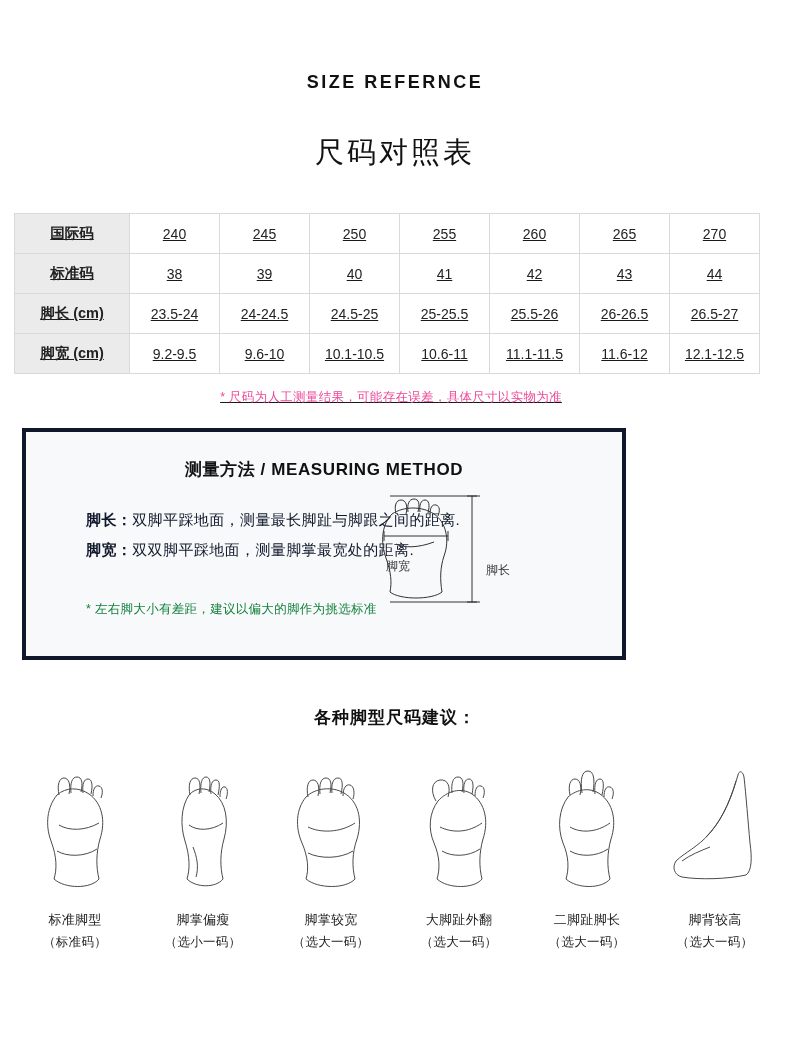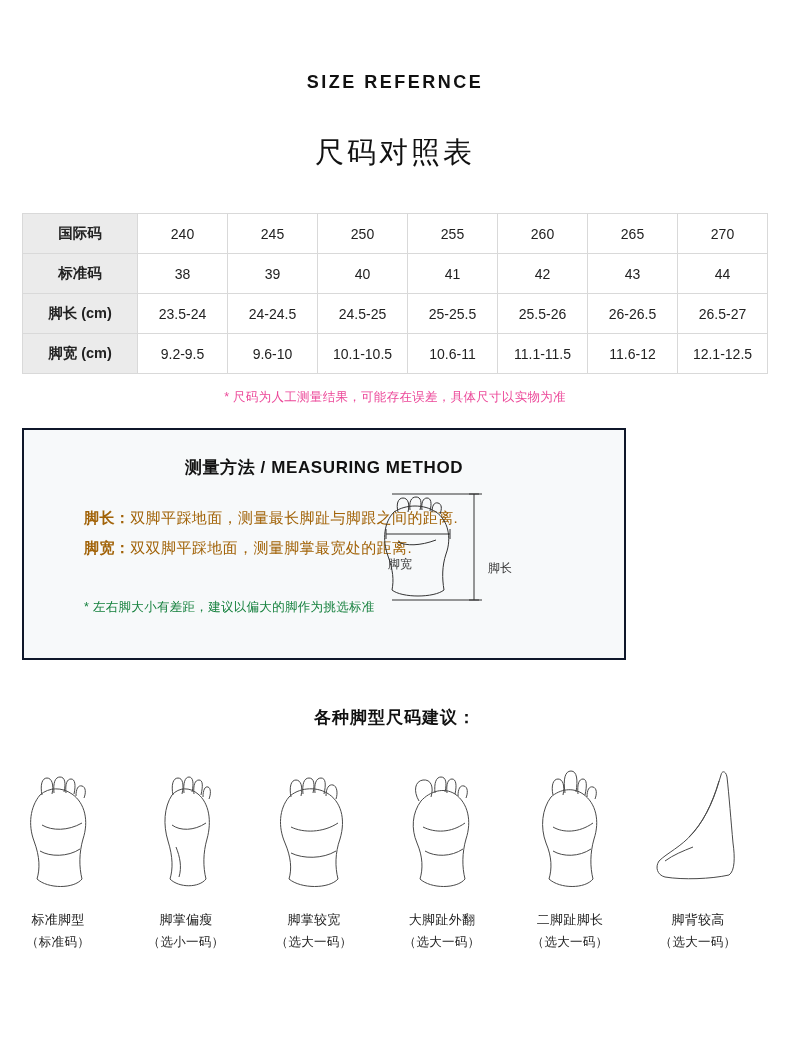--- a/index.html
+++ b/index.html
@@ -35,21 +35,22 @@
   .header .cn-title {
     font-size: 29px;
     font-weight: 500;
     letter-spacing: 3px;
     color: #111;
     margin-top: 40px;
   }
 
   
   .table-wrap {
-    margin: 40px 22px 0 22px;
+    margin: 40px 22px 0 14px;
+    text-decoration: underline;
   }
   table.size-table {
     border-collapse: collapse;
     width: 746px;
     table-layout: fixed;
   }
   table.size-table td {
     border: 1px solid #d9d9d9;
     height: 37px;
     text-align: center;
@@ -69,40 +70,40 @@
     color: #ec4899;
     margin-top: 15px;
     letter-spacing: 0.3px;
   }
 
   
   .measure-box {
     margin: 22px 22px 0 22px;
     width: 604px;
     height: 232px;
-    border: 2px solid #0f172a;
+    border: 4px solid #0f172a;
     background: #f7f9fa;
     box-sizing: border-box;
     position: relative;
   }
   .measure-title {
     text-align: center;
     font-size: 17px;
     font-weight: bold;
     color: #111;
     padding-top: 26px;
     letter-spacing: 0.6px;
   }
   .measure-lines {
     margin-top: 24px;
     padding-left: 60px;
   }
   .measure-line {
     font-size: 15px;
-    color: #a16207;
+    color: #0f172a;
     line-height: 30px;
     letter-spacing: 0.4px;
   }
   .measure-line b {
     font-weight: bold;
   }
   .measure-foot-note {
     margin-top: 36px;
     padding-left: 60px;
     font-size: 12.5px;
@@ -129,20 +130,21 @@
     text-align: center;
     font-size: 17px;
     font-weight: bold;
     margin-top: 46px;
     letter-spacing: 1px;
     color: #111;
   }
   .foot-grid {
     margin-top: 24px;
     display: flex;
+    justify-content: center;
     gap: 12px;
   }
   .foot-cell {
     width: 116px;
     text-align: center;
   }
   .foot-art {
     height: 140px;
     display: flex;
     align-items: flex-end;

